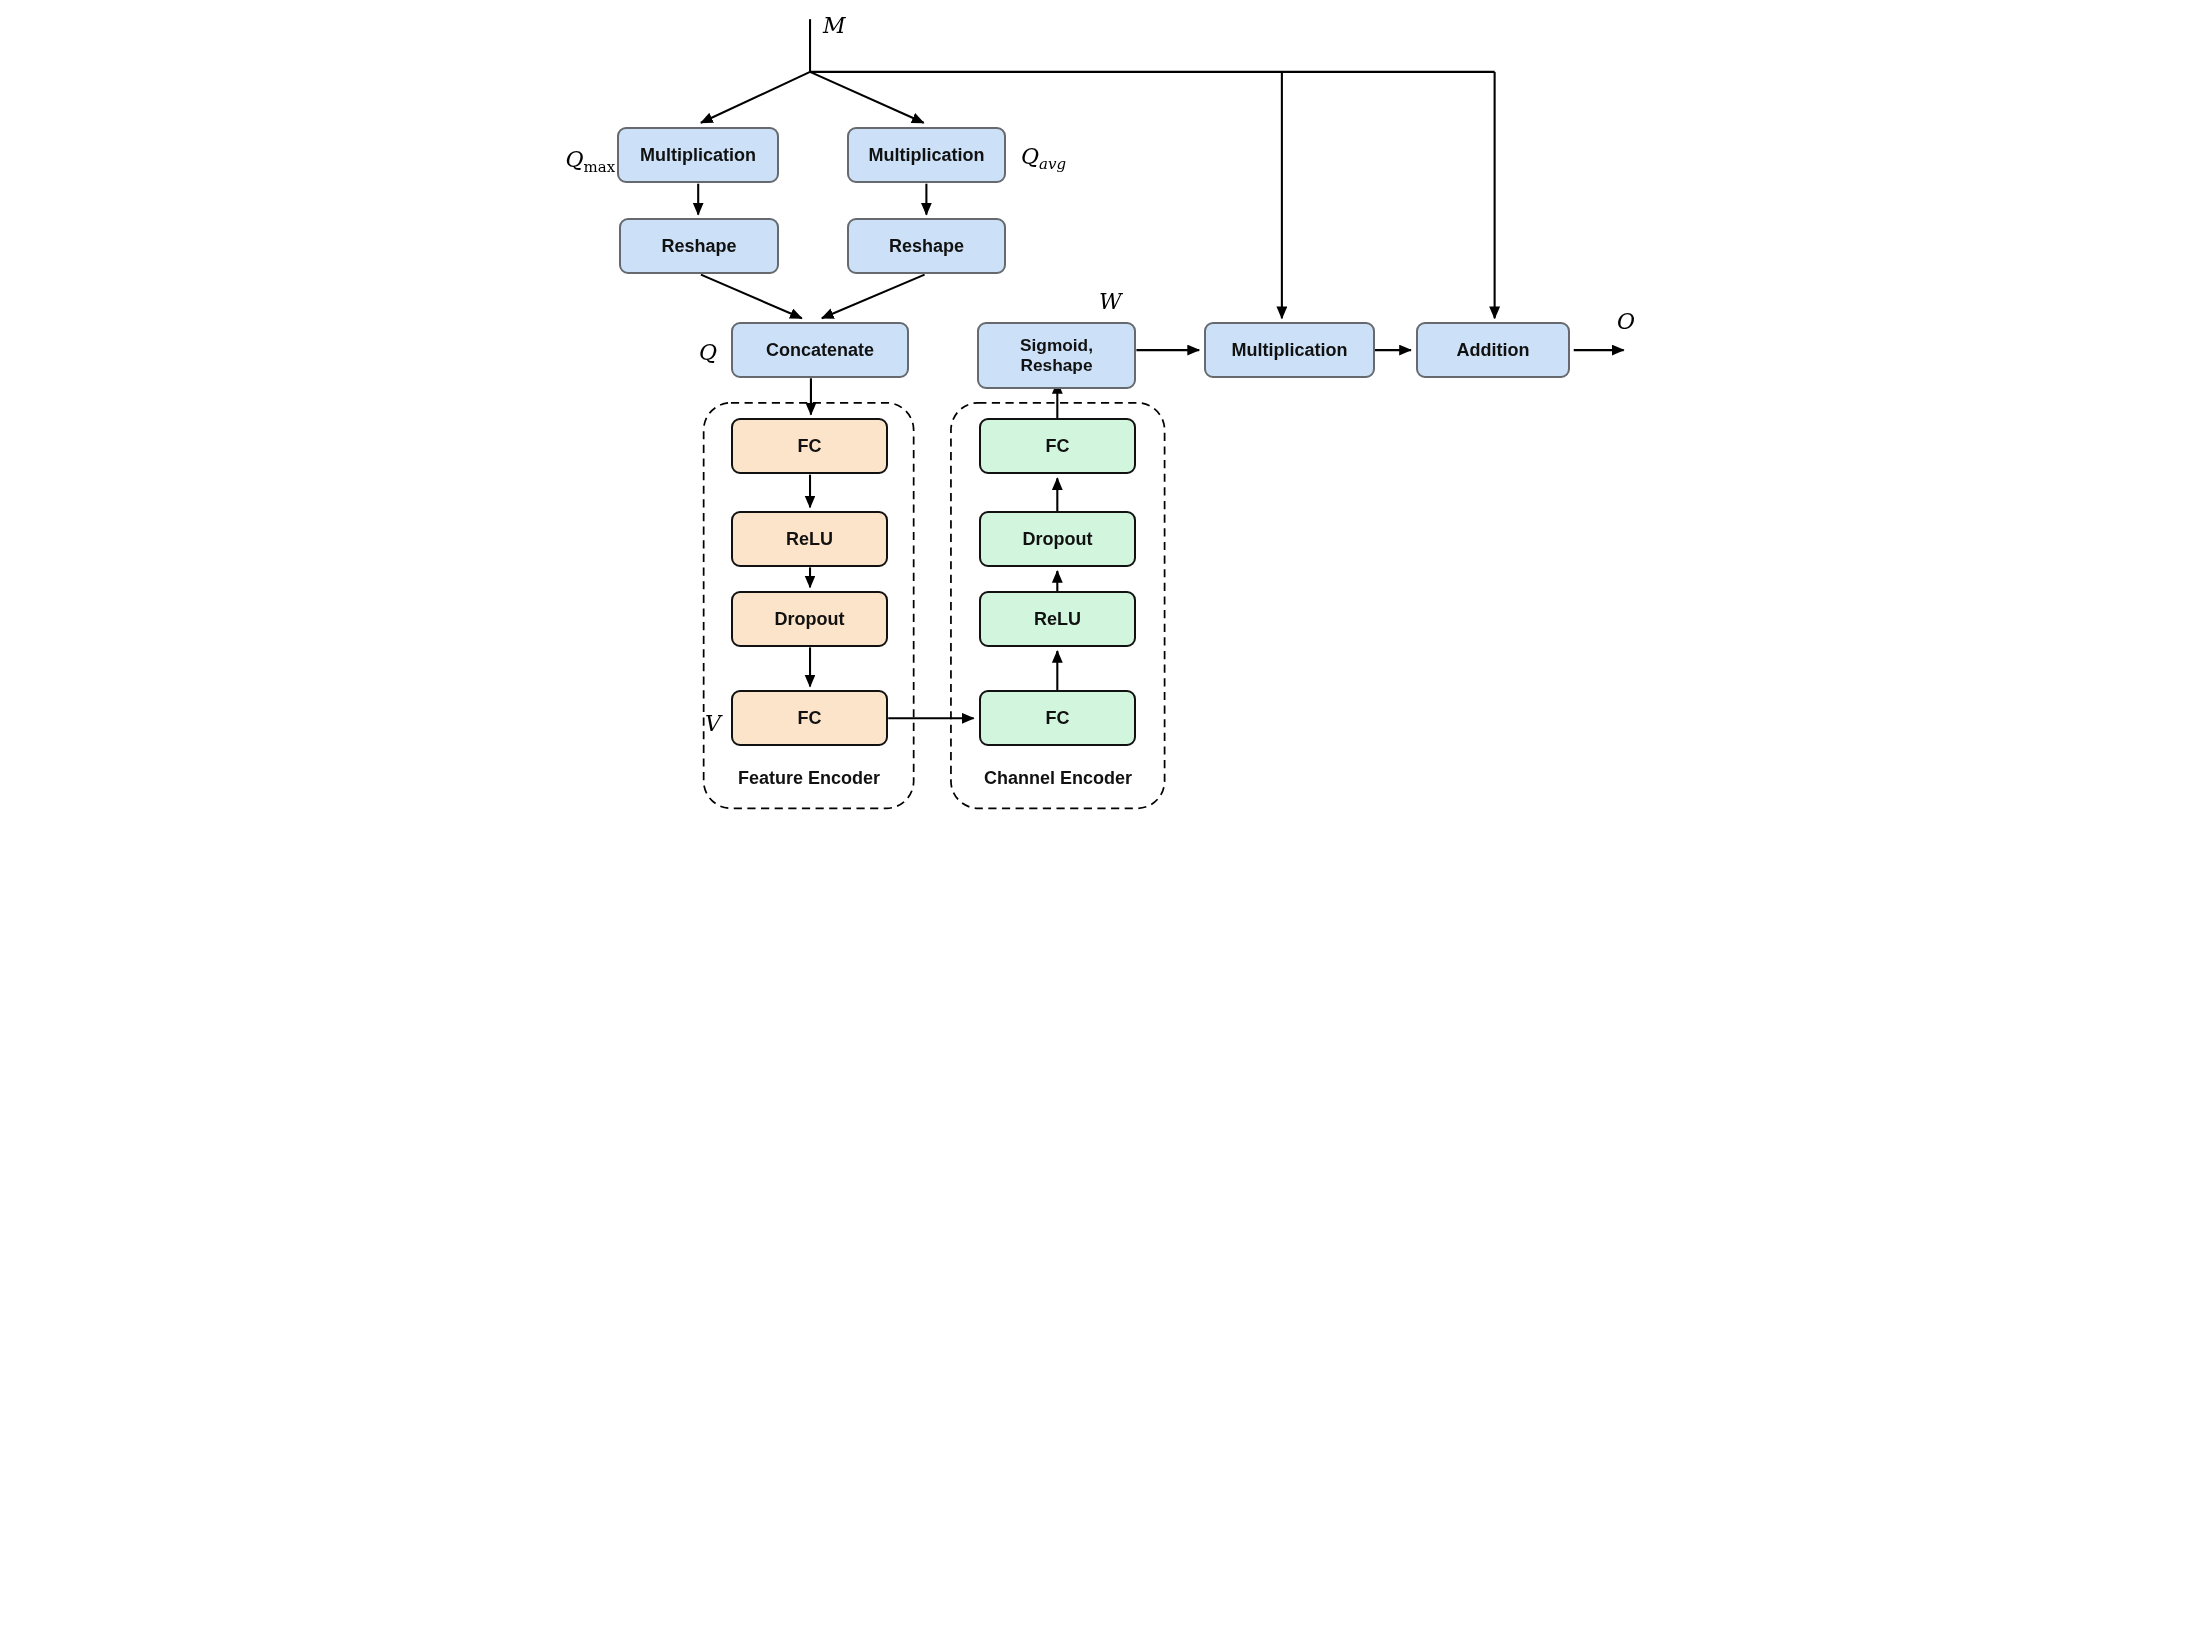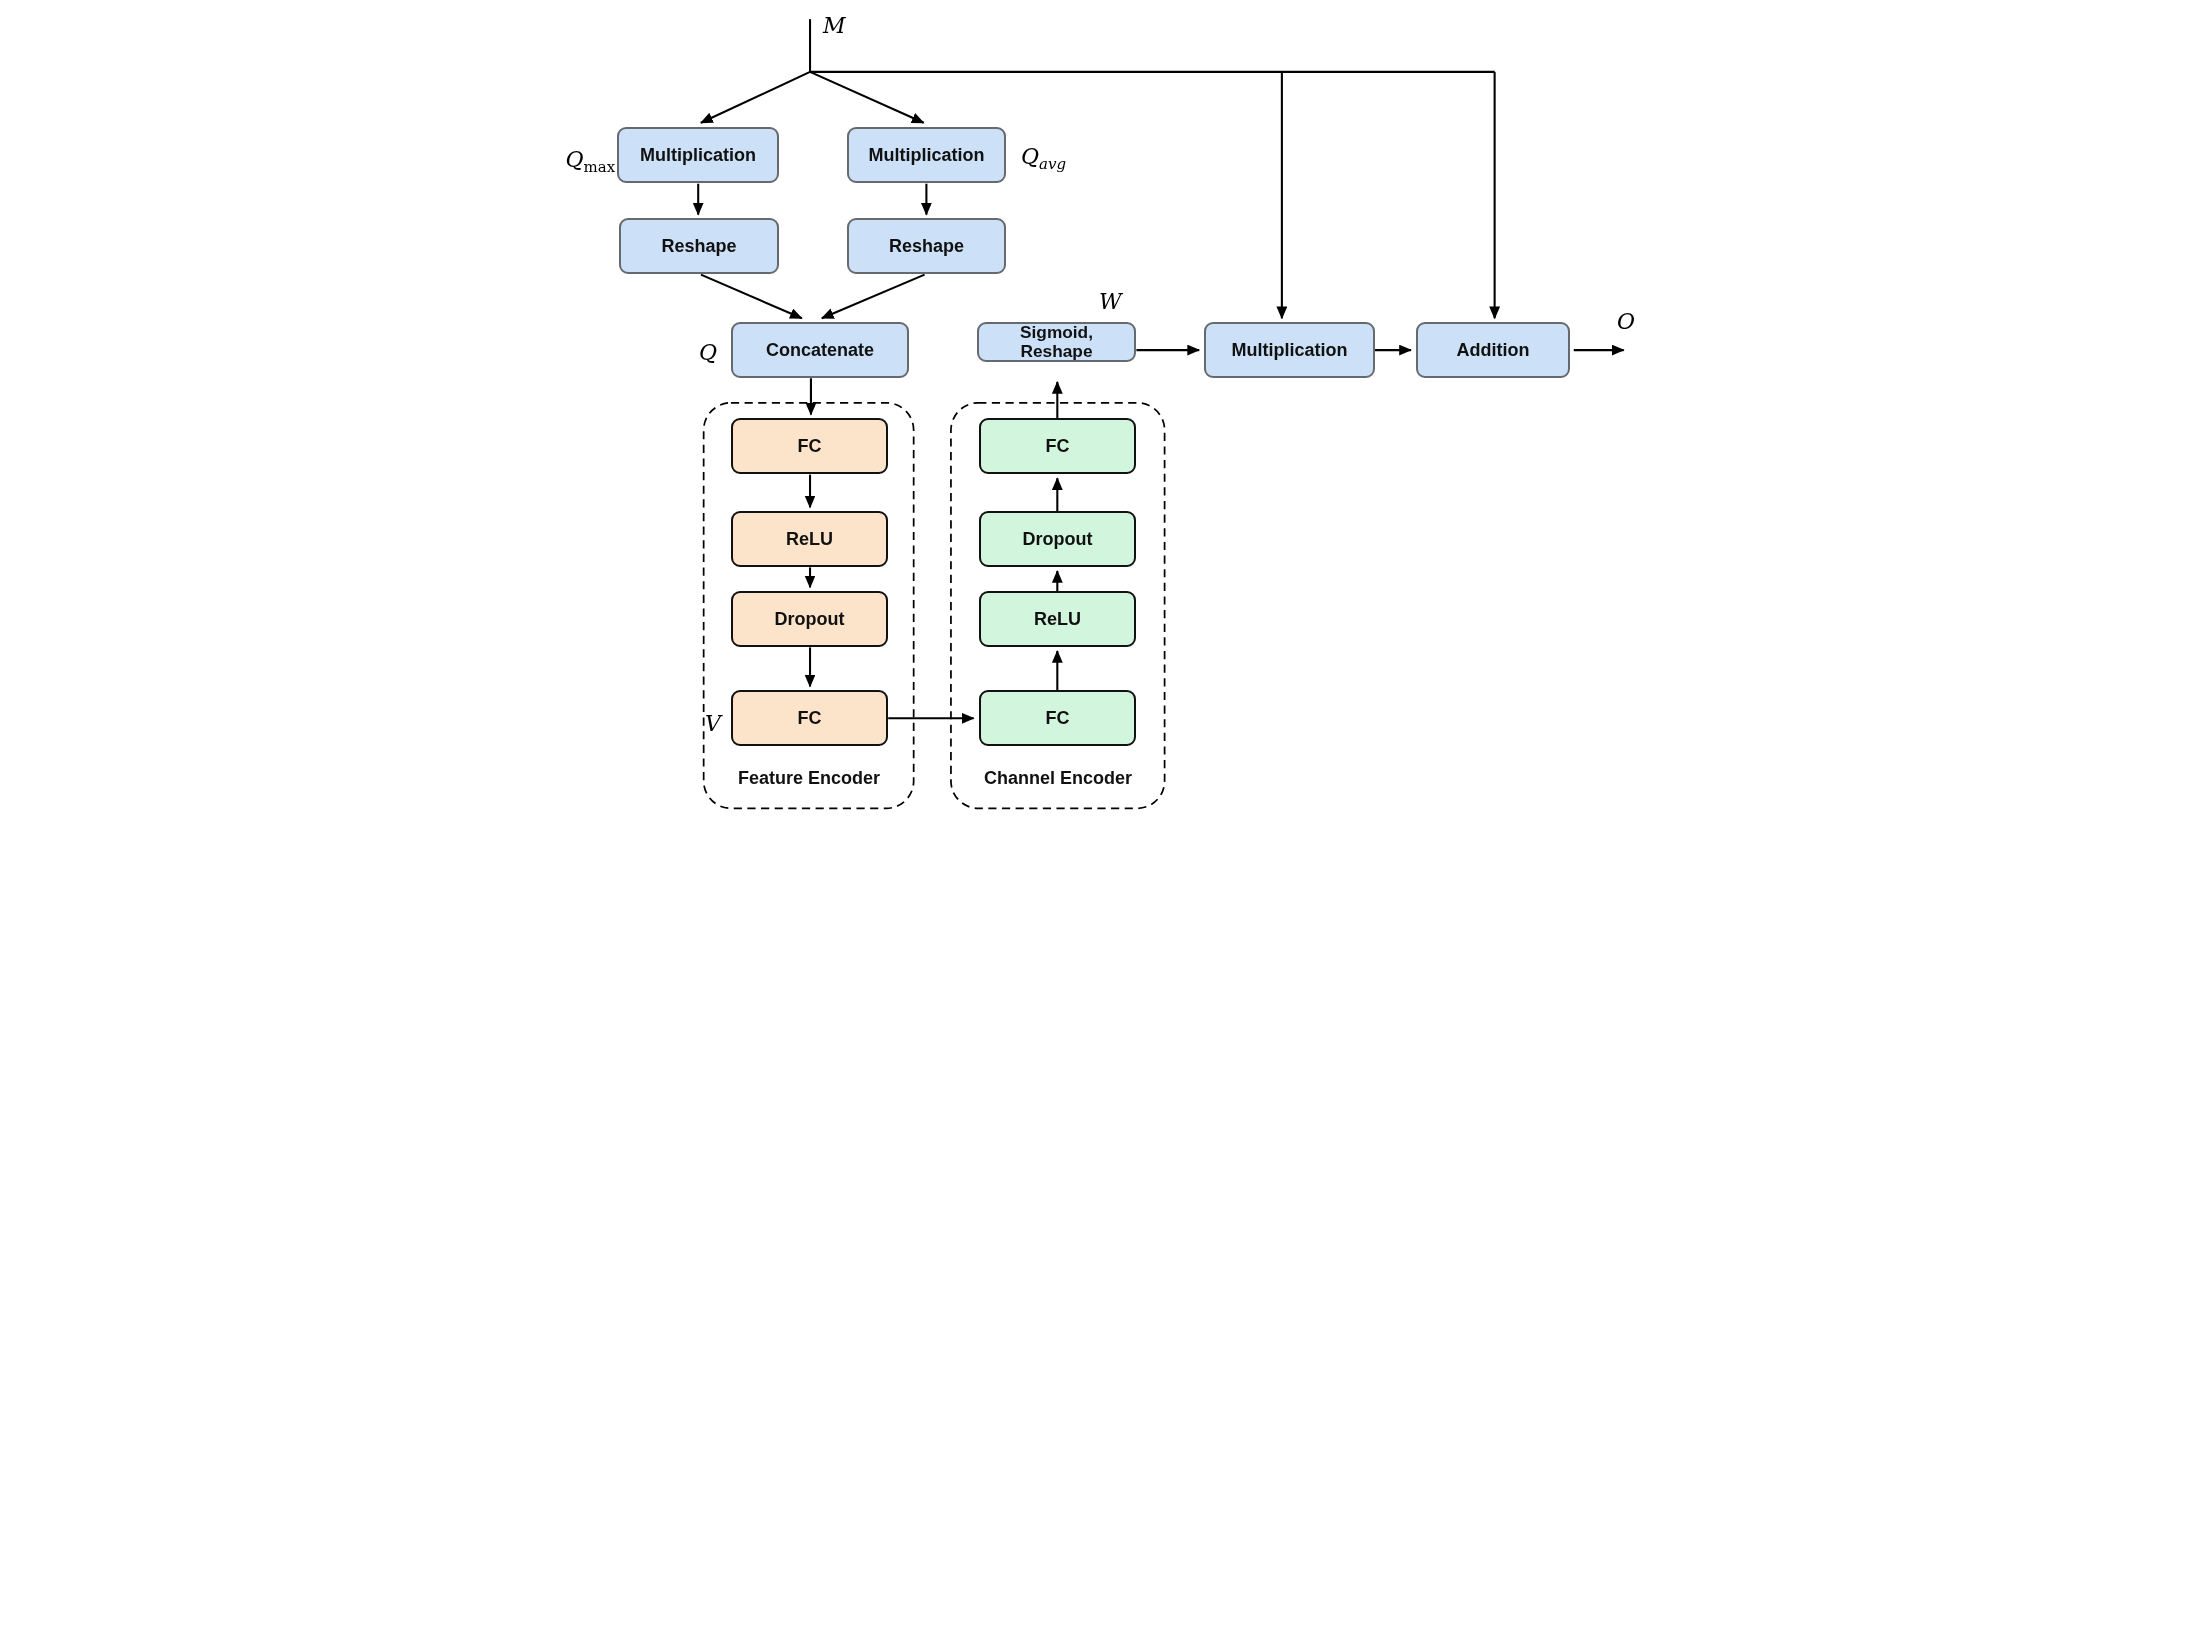--- a/index.html
+++ b/index.html
@@ -58,21 +58,21 @@
       <rect x="169" y="443" width="231" height="446" rx="30"></rect>
       <rect x="441" y="443" width="235" height="446" rx="30"></rect>
     </g>
   </svg>
 
   <div class="node blue" style="left:67px;top:127px;width:162px;height:56px;">Multiplication</div>
   <div class="node blue" style="left:297px;top:127px;width:159px;height:56px;">Multiplication</div>
   <div class="node blue" style="left:69px;top:218px;width:160px;height:56px;">Reshape</div>
   <div class="node blue" style="left:297px;top:218px;width:159px;height:56px;">Reshape</div>
   <div class="node blue" style="left:181px;top:322px;width:178px;height:56px;">Concatenate</div>
-  <div class="node blue two-line" style="left:427px;top:322px;width:159px;height:40px;justify-content:center;">
+  <div class="node blue two-line" style="left:427px;top:322px;width:159px;height:67px;justify-content:center;">
     <span>Sigmoid,</span>
     <span>Reshape</span>
   </div>
   <div class="node blue" style="left:654px;top:322px;width:171px;height:56px;">Multiplication</div>
   <div class="node blue" style="left:866px;top:322px;width:154px;height:56px;">Addition</div>
 
   <div class="node orange" style="left:181px;top:418px;width:157px;height:56px;">FC</div>
   <div class="node orange" style="left:181px;top:511px;width:157px;height:56px;">ReLU</div>
   <div class="node orange" style="left:181px;top:591px;width:157px;height:56px;">Dropout</div>
   <div class="node orange" style="left:181px;top:690px;width:157px;height:56px;">FC</div>

